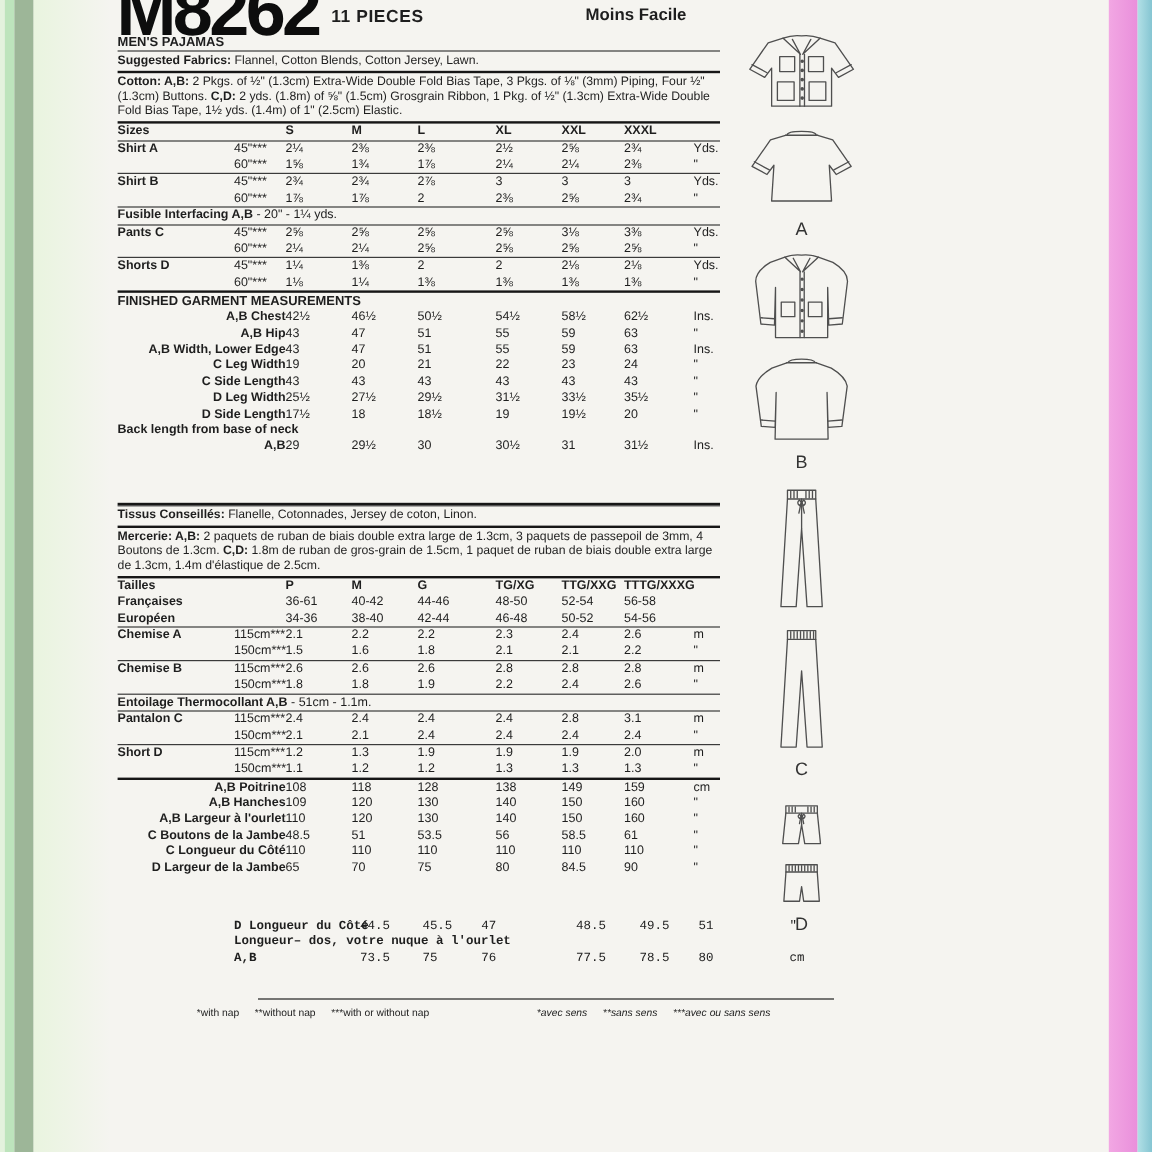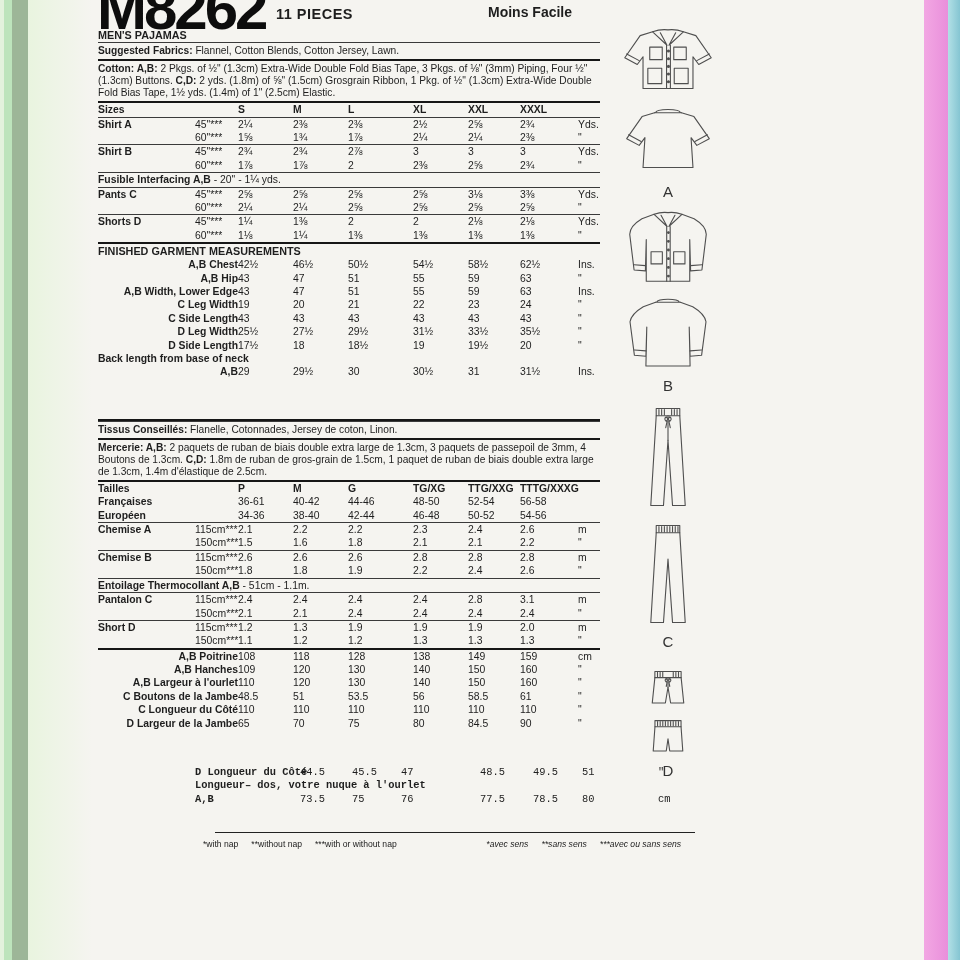--- a/index.html
+++ b/index.html
@@ -30,21 +30,21 @@
 
   .trow{display:grid;height:13.4px;line-height:13.4px;font-size:10.4px;align-items:baseline;}
   .g-main .trow{grid-template-columns:97px 43px 55px 55px 65px 55px 52px 58px 22px;}
   .g-bot  .trow{grid-template-columns:105px 52px 49px 79px 53px 49px 76px 40px;margin-left:97px;font-family:Liberation Mono, monospace;}
   .cl{font-weight:700;white-space:nowrap;overflow:visible;}
   .g-main .cl.wide{grid-column:1 / 3;text-align:right;}
   .cs,.cv,.cu{white-space:nowrap;font-weight:400;}
   .trow.b .cv{font-weight:700;}
   .gap1{height:40px;} .gap2{height:36px;} .gap3{height:26px;}
   .botrule{height:0;border-top:1.6px solid #222;margin-left:117px;width:480px;}
-  .foot{display:flex;justify-content:space-between;margin-left:105px;width:478px;
+  .foot{display:flex;justify-content:space-between;margin-left:66px;width:478px;
         font-size:8.6px;padding-top:6px;color:#222;}
   .foot .side span{margin-right:13px;}
   .foot .side.r span{margin-left:13px;margin-right:0;font-style:italic;}
 
   .ill{position:absolute;left:616px;top:0;width:104px;height:960px;}
   .ill svg{position:absolute;}
   .vlabel{position:absolute;width:104px;text-align:center;font-size:15px;color:#333;
           font-family:"Liberation Sans",sans-serif;}
   svg path,svg rect,svg circle{vector-effect:non-scaling-stroke;}
 </style>

